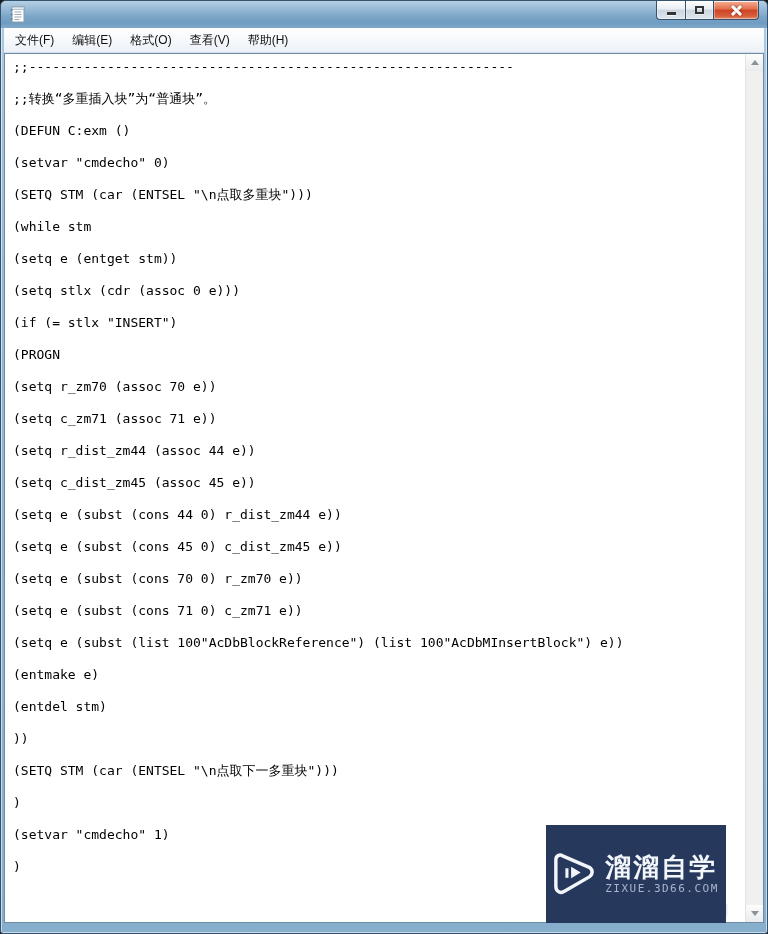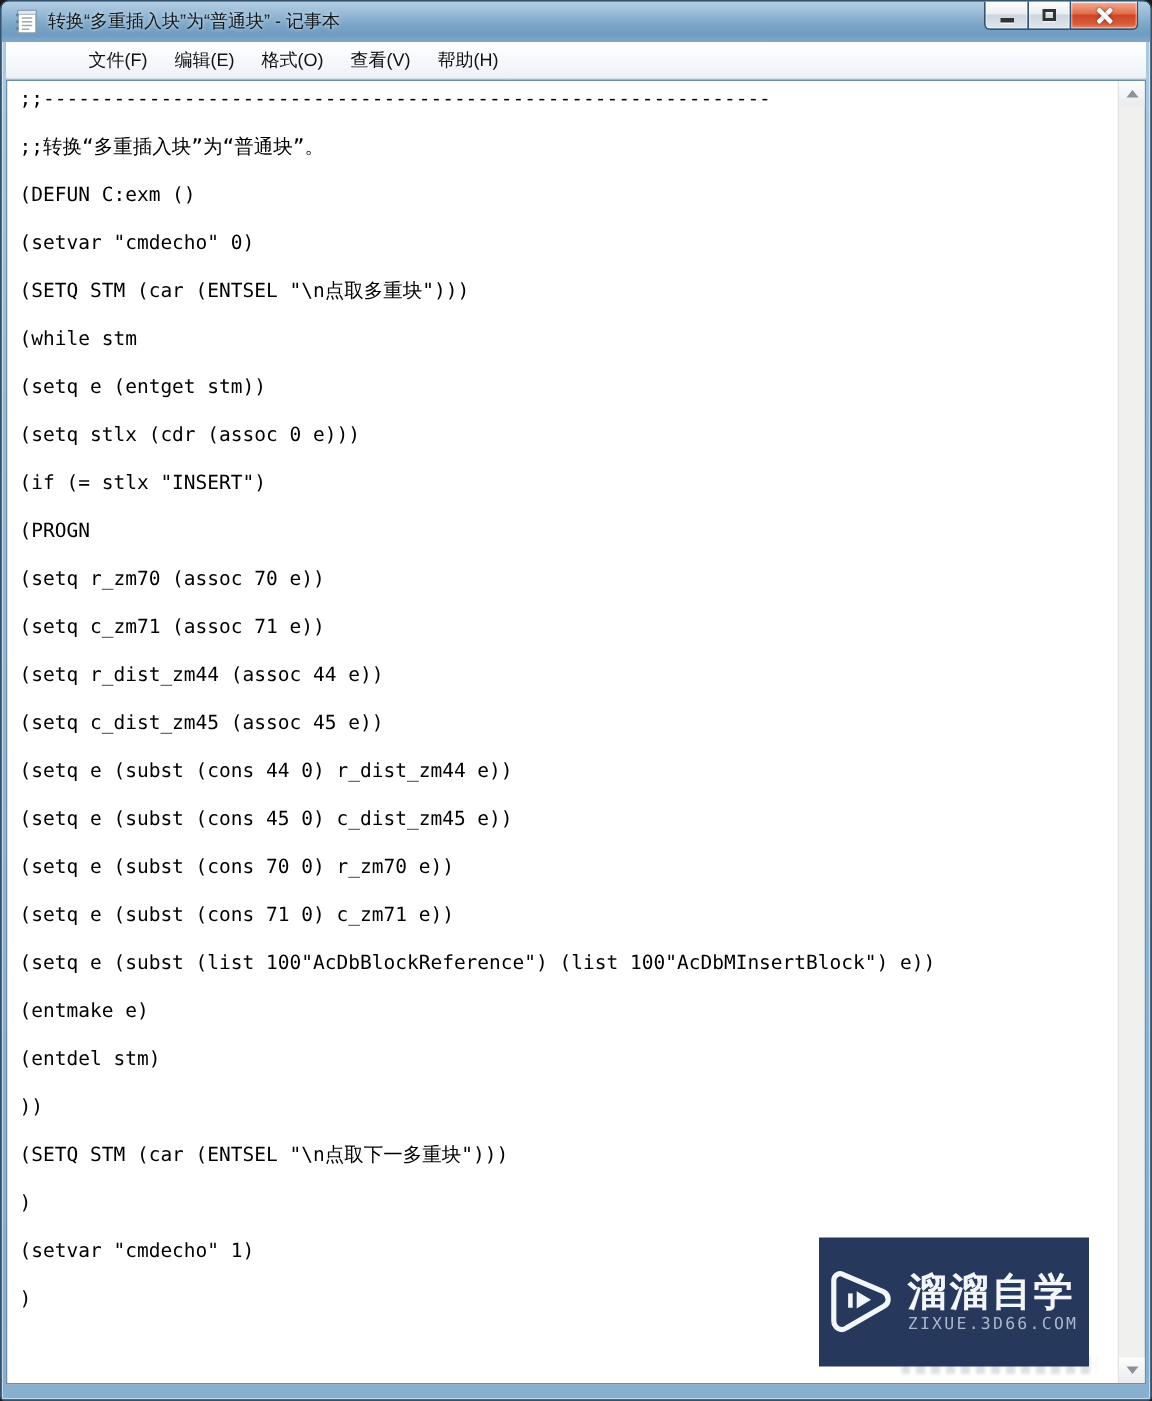--- a/index.html
+++ b/index.html
@@ -39,21 +39,21 @@
   .glyph-close::before,.glyph-close::after{content:"";position:absolute;left:4.5px;top:-1px;
     width:3px;height:13px;background:#fff;border-radius:1px;
     box-shadow:0 0 2px rgba(60,0,0,.6);}
   .glyph-close::before{transform:rotate(45deg);}
   .glyph-close::after{transform:rotate(-45deg);}
 
   
   .menubar{position:absolute;top:27px;left:3px;right:3px;height:24px;
     background:linear-gradient(180deg,#ffffff 0%,#f6f9fc 50%,#ecf1f8 100%);
     border-bottom:1px solid #d4dde8;
-    display:flex;align-items:center;font-size:12px;color:#111;padding-left:44px;}
+    display:flex;align-items:center;font-size:12px;color:#111;}
   .menu-item{padding:3px 9px;white-space:nowrap;}
   .menu-item:first-child{margin-left:2px;}
 
   
   .client{position:absolute;top:52px;left:3px;right:3px;bottom:10px;
     border:1px solid #6e8ca6;background:#fff;display:flex;}
   .editor{flex:1 1 auto;background:#fff;overflow:hidden;position:relative;}
   .editor pre{margin:0;padding:5px 8px;font-family:"DejaVu Sans Mono","Liberation Mono",monospace;
     font-size:13px;line-height:16px;color:#000;white-space:pre;}
 
@@ -61,21 +61,21 @@
   .scrollbar{flex:0 0 17px;background:#f0f0ee;border-left:1px solid #e3e3e1;
     display:flex;flex-direction:column;justify-content:space-between;}
   .sb-btn{height:17px;background:linear-gradient(180deg,#fdfdfd,#e9ebee);
     display:flex;align-items:center;justify-content:center;}
   .arrow-up{width:0;height:0;border-left:4px solid transparent;
     border-right:4px solid transparent;border-bottom:5px solid #8a9199;}
   .arrow-down{width:0;height:0;border-left:4px solid transparent;
     border-right:4px solid transparent;border-top:5px solid #8a9199;}
 
   
-  .watermark{position:absolute;left:545px;top:824px;width:180px;height:86px;
+  .watermark{position:absolute;left:545px;top:824px;width:180px;height:98px;
     background:#26395c;display:flex;align-items:center;justify-content:center;
     gap:10px;z-index:5;}
   .wm-logo{width:42px;height:48px;flex:0 0 auto;}
   .wm-texts{display:flex;flex-direction:column;align-items:flex-start;}
   .wm-brand{color:#f2f5fa;font-size:26px;font-weight:bold;letter-spacing:2px;
     line-height:28px;white-space:nowrap;}
   .wm-url{color:#aab6cc;font-size:11px;letter-spacing:1.5px;margin-top:1px;
     text-transform:uppercase;white-space:nowrap;
     font-family:"DejaVu Sans Mono","Liberation Mono",monospace;}
   .ghost-watermark{position:absolute;left:600px;top:903px;width:130px;height:12px;
@@ -92,21 +92,20 @@
       <rect x="3" y="1" width="12" height="15" fill="#ffffff" stroke="#8a9aa8" stroke-width="1"></rect>
       <rect x="3" y="1" width="12" height="2.5" fill="#dfe9f2" stroke="#8a9aa8" stroke-width="0.5"></rect>
       <line x1="5.5" y1="6" x2="12.5" y2="6" stroke="#9aa8b4" stroke-width="1"></line>
       <line x1="5.5" y1="8.5" x2="12.5" y2="8.5" stroke="#9aa8b4" stroke-width="1"></line>
       <line x1="5.5" y1="11" x2="12.5" y2="11" stroke="#9aa8b4" stroke-width="1"></line>
       <line x1="5.5" y1="13.5" x2="10.5" y2="13.5" stroke="#9aa8b4" stroke-width="1"></line>
       <circle cx="2.5" cy="4" r="1" fill="#5f84a8"></circle>
       <circle cx="2.5" cy="8.5" r="1" fill="#5f84a8"></circle>
       <circle cx="2.5" cy="13" r="1" fill="#5f84a8"></circle>
     </svg>
-    <span class="title-text">转换“多重插入块”为“普通块” - 记事本</span>
     <div class="caption-buttons">
       <div class="cap-btn btn-min">
         <div class="glyph-min"></div>
       </div>
       <div class="cap-btn btn-max">
         <div class="glyph-max"></div>
       </div>
       <div class="cap-btn btn-close">
         <div class="glyph-close"></div>
       </div>

